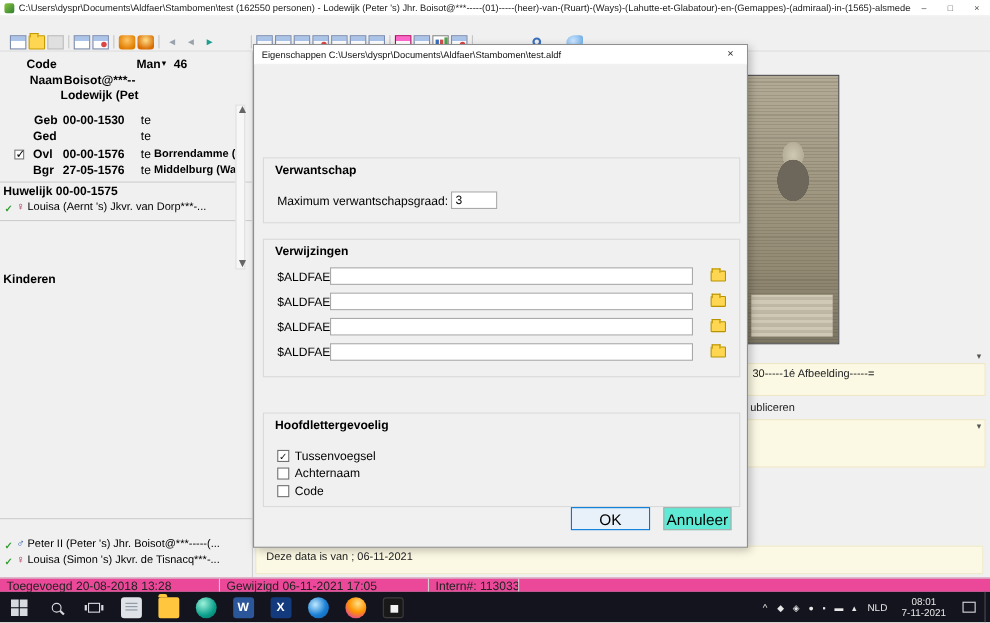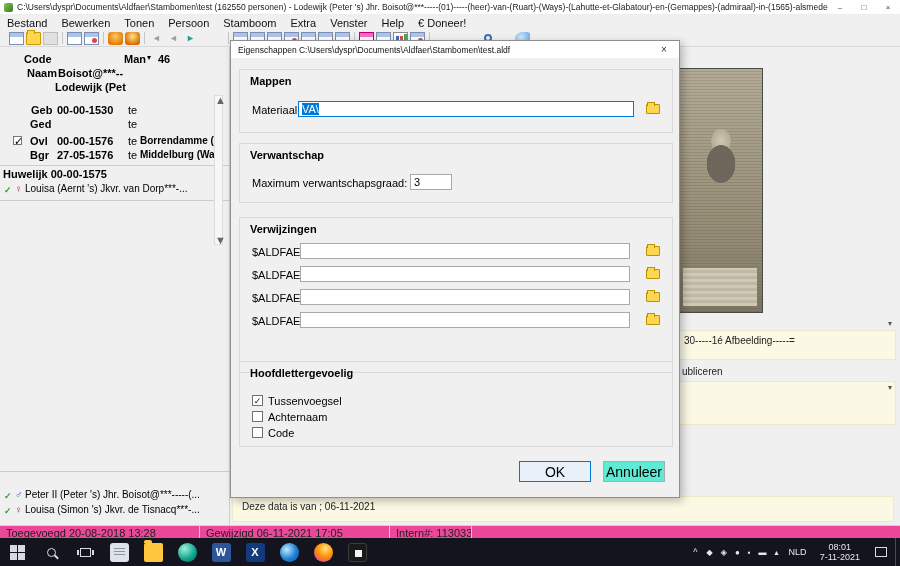--- a/index.html
+++ b/index.html
@@ -120,31 +120,20 @@
 <div class="screen">
 
   <div class="titlebar">
     <span class="app-ico"></span>
     <span class="title-text">C:\Users\dyspr\Documents\Aldfaer\Stambomen\test (162550 personen) - Lodewijk (Peter 's) Jhr. Boisot@***-----(01)-----(heer)-van-(Ruart)-(Ways)-(Lahutte-et-Glabatour)-en-(Gemappes)-(admiraal)-in-(1565)-alsmede-(go...</span>
     <span class="winbtn">–</span>
     <span class="winbtn">□</span>
     <span class="winbtn">×</span>
   </div>
 
-  <div class="menubar">
-    <span class="menu-item">Bestand</span>
-    <span class="menu-item">Bewerken</span>
-    <span class="menu-item">Tonen</span>
-    <span class="menu-item">Persoon</span>
-    <span class="menu-item">Stamboom</span>
-    <span class="menu-item">Extra</span>
-    <span class="menu-item">Venster</span>
-    <span class="menu-item">Help</span>
-    <span class="menu-item">€ Doneer!</span>
-  </div>
 
   <div class="toolbar">
     <span class="tbi i-table"></span>
     <span class="tbi i-folder"></span>
     <span class="tbi i-dim"></span>
     <span class="tbsep"></span>
     <span class="tbi i-table"></span>
     <span class="tbi i-table red"></span>
     <span class="tbsep"></span>
     <span class="tbi i-orange"></span>
@@ -212,20 +201,23 @@
     <div class="sep" style="top:118px"></div>
     <div class="row" style="top:121px">
       <span class="b" style="left:3px">Huwelijk 00-00-1575</span>
     </div>
     <div class="row" style="top:136px">
       <span class="gcheck" style="left:4px;top:2px">✓</span>
       <span class="sym-f" style="left:15px">♀</span>
       <span class="small" style="left:25px">Louisa (Aernt 's) Jkvr. van Dorp***-...</span>
     </div>
     <div class="sep" style="top:153px"></div>
+    <div class="row" style="top:201px">
+      <span class="b" style="left:3px">Kinderen</span>
+    </div>
     <div class="sep" style="top:424px"></div>
     <div class="row" style="top:442px">
       <span class="gcheck" style="left:4px;top:2px">✓</span>
       <span class="sym-m" style="left:15px">♂</span>
       <span class="small" style="left:25px">Peter II (Peter 's) Jhr. Boisot@***-----(...</span>
     </div>
     <div class="row" style="top:457px">
       <span class="gcheck" style="left:4px;top:2px">✓</span>
       <span class="sym-f" style="left:15px">♀</span>
       <span class="small" style="left:25px">Louisa (Simon 's) Jkvr. de Tisnacq***-...</span>
@@ -249,52 +241,44 @@
       <span class="rp-text" style="left:9px;top:4px">Deze data is van ; 06-11-2021</span>
     </div>
   </div>
 
   <div class="dialog">
     <div class="dlg-title">
       <span>Eigenschappen C:\Users\dyspr\Documents\Aldfaer\Stambomen\test.aldf</span>
       <span class="dlg-close">×</span>
     </div>
 
-    <div class="grp" style="top:28px;height:64px">
-      <span class="grp-h">Mappen</span>
-      <span class="lab" style="left:12px;top:34px">Materiaal</span>
-      <div class="txt focus" style="left:58px;top:31px;width:336px">
-        <span class="seltext">VA\</span>
-      </div>
-      <span class="folder-ico" style="left:406px;top:34px"></span>
-    </div>
 
     <div class="grp" style="top:102px;height:60px">
       <span class="grp-h">Verwantschap</span>
       <span class="lab" style="left:12px;top:33px">Maximum verwantschapsgraad:</span>
       <input class="txt" style="left: 170px; top: 30px; width: 42px;" value="3">
     </div>
 
-    <div class="grp" style="top:176px;height:156px">
+    <div class="grp" style="top:176px;height:126px">
       <span class="grp-h">Verwijzingen</span>
       <span class="lab" style="left:12px;top:28px">$ALDFAER1</span>
       <input class="txt" style="left: 60px; top: 25px; width: 330px;" value="">
       <span class="folder-ico" style="left:406px;top:28px"></span>
       <span class="lab" style="left:12px;top:51px">$ALDFAER2</span>
       <input class="txt" style="left: 60px; top: 48px; width: 330px;" value="">
       <span class="folder-ico" style="left:406px;top:51px"></span>
       <span class="lab" style="left:12px;top:74px">$ALDFAER3</span>
       <input class="txt" style="left: 60px; top: 71px; width: 330px;" value="">
       <span class="folder-ico" style="left:406px;top:74px"></span>
       <span class="lab" style="left:12px;top:97px">$ALDFAER4</span>
       <input class="txt" style="left: 60px; top: 94px; width: 330px;" value="">
       <span class="folder-ico" style="left:406px;top:97px"></span>
     </div>
 
-    <div class="grp" style="top:320px;height:86px">
+    <div class="grp" style="top:334px;height:86px">
       <span class="grp-h">Hoofdlettergevoelig</span>
       <span class="cb" style="left:12px;top:33px">✓</span>
       <span class="lab" style="left:28px;top:33px">Tussenvoegsel</span>
       <span class="cb" style="left:12px;top:49px"></span>
       <span class="lab" style="left:28px;top:49px">Achternaam</span>
       <span class="cb" style="left:12px;top:65px"></span>
       <span class="lab" style="left:28px;top:65px">Code</span>
     </div>
 
     <div class="dlg-btn btn-ok">OK</div>

